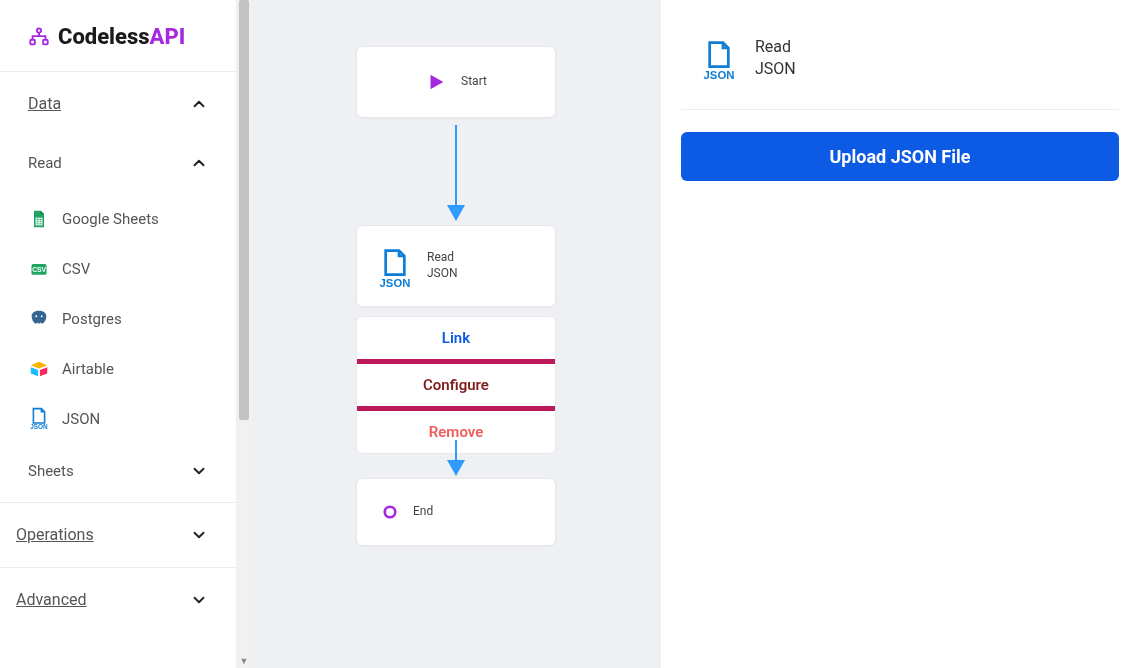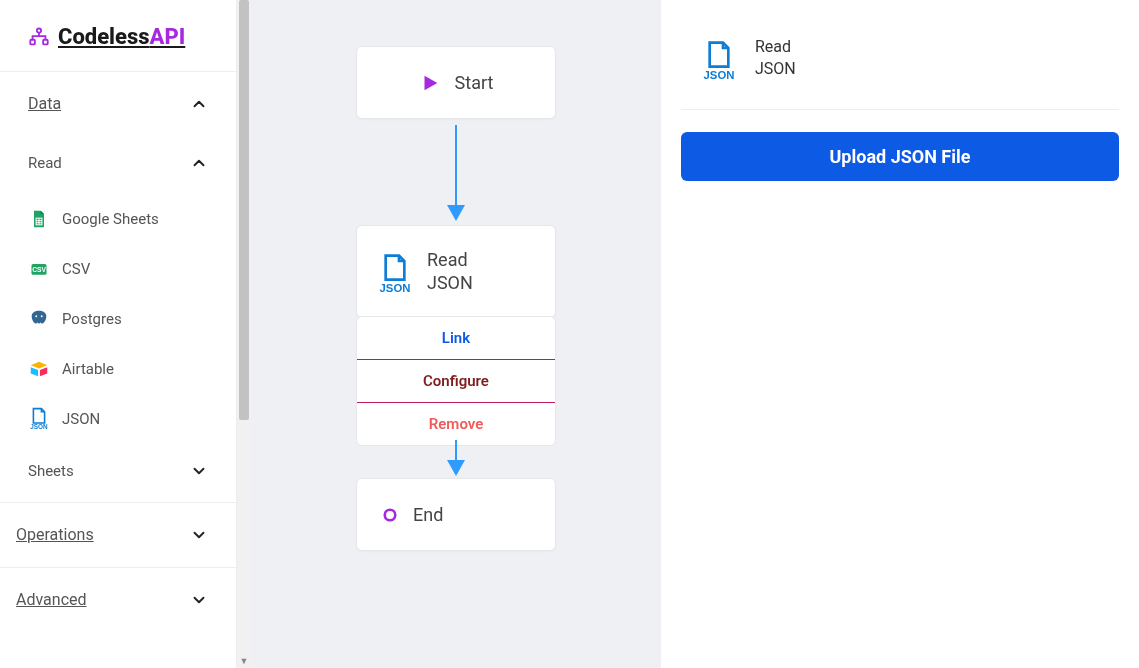--- a/index.html
+++ b/index.html
@@ -28,21 +28,20 @@
   }
   .logo-icon {
     width: 22px; height: 22px;
     display: inline-flex;
     align-items: center; justify-content: center;
   }
   .logo-text {
     font-size: 22px;
     font-weight: 800;
     color: #1a1a1a;
-    text-decoration: underline;
   }
   .logo-api { color: #a629e0; }
   .section-header {
     display: flex;
     justify-content: space-between;
     align-items: center;
     padding: 22px 28px;
     cursor: pointer;
     border-bottom: 1px solid transparent;
   }
@@ -121,39 +120,39 @@
     border-radius: 6px;
     display: flex;
     align-items: center;
     gap: 14px;
     padding: 18px 22px;
     box-shadow: 0 1px 2px rgba(0,0,0,0.03);
   }
   .node.start { top: 46px; justify-content: center; padding: 24px; }
   .node.end { top: 478px; justify-content: flex-start; padding: 24px; }
   .node.json { top: 225px; padding: 22px 20px; }
-  .node-label { font-size: 18px; color: #444; line-height: 1.3; }
+  .node-label { font-size: 12px; color: #444; line-height: 1.3; }
   .play-icon { width: 22px; height: 22px; }
   .ring-icon { width: 18px; height: 18px; }
   .json-icon { width: 36px; height: 36px; flex-shrink: 0; }
   .node-menu {
     position: absolute;
     left: 50%;
     transform: translateX(-50%);
     top: 316px;
     width: 200px;
     background: #fff;
     border: 1px solid #e5e7eb;
     border-radius: 6px;
     overflow: hidden;
   }
   .node-menu-item {
     padding: 12px;
     text-align: center;
-    border-bottom: 1px solid #be185d;
+    border-bottom: 5px solid #be185d;
     font-size: 15px;
     font-weight: 600;
     cursor: pointer;
   }
   .node-menu-item:last-child { border-bottom: none; }
   .node-menu-item.link { color: #0d5ae5; }
   .node-menu-item.configure { color: #7f1d1d; }
   .node-menu-item.remove { color: #f05b5b; }
   .arrow-line {
     position: absolute;

